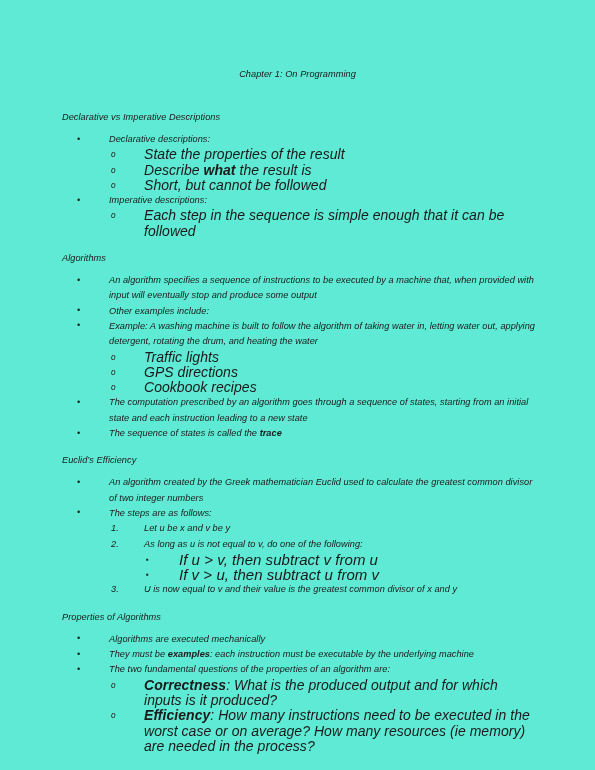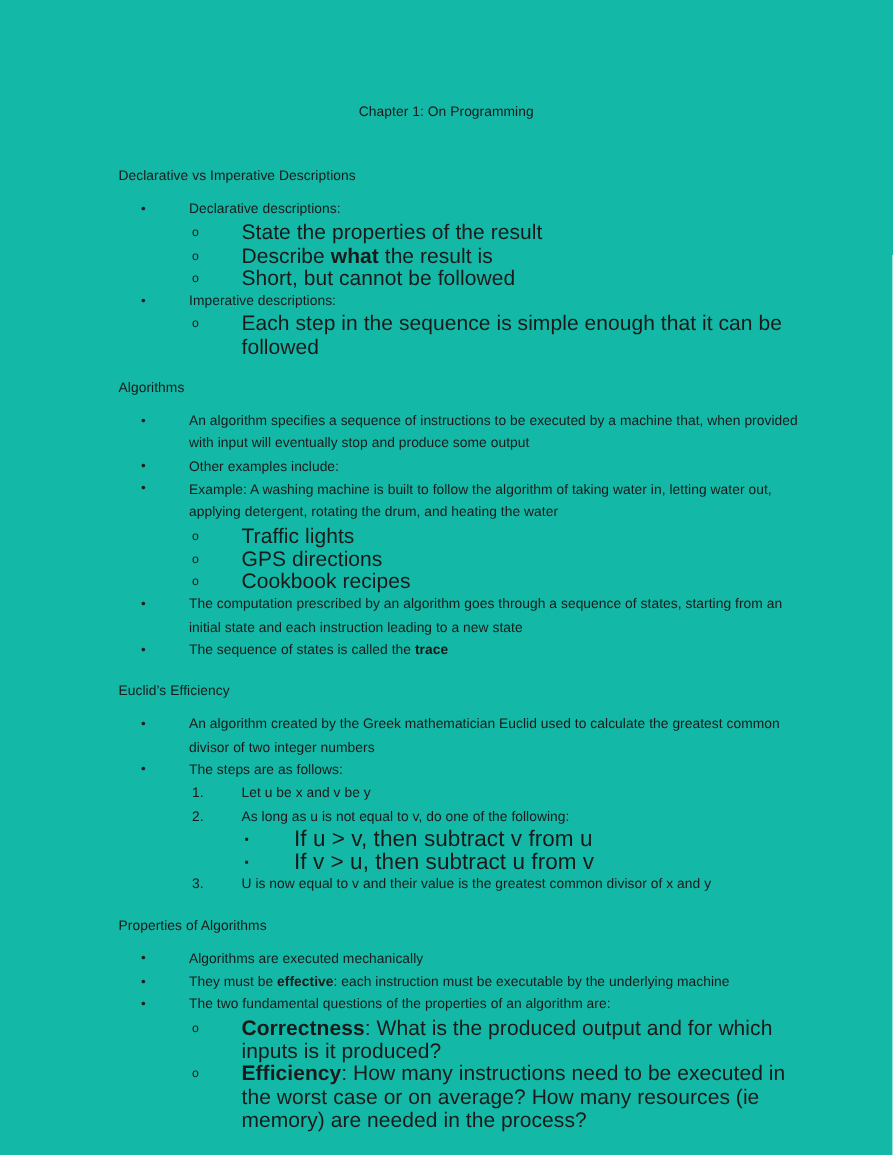--- a/index.html
+++ b/index.html
@@ -12,38 +12,39 @@
     height: 770px;
     font-family: "Liberation Sans", sans-serif;
     color: #1a1a1a;
     -webkit-font-smoothing: antialiased;
   }
 
   .page {
     position: relative;
     width: 595px;
     height: 770px;
-    background: #14b8a6;
+    background: #5eead4;
     box-sizing: border-box;
     padding: 0;
     overflow: hidden;
+    font-style: italic;
   }
 
   .doc-title {
     text-align: center;
     font-size: 9.2px;
     line-height: 13px;
     margin: 0;
     padding-top: 68px;
     font-weight: normal;
     letter-spacing: 0.05px;
   }
 
   .content {
-    padding-left: 79px;
+    padding-left: 62px;
     padding-right: 60px;
     padding-top: 0;
   }
 
   .section-head {
     font-size: 9.2px;
     line-height: 13px;
     margin: 0;
     font-weight: normal;
     letter-spacing: 0.05px;
@@ -173,20 +174,20 @@
           <li class="num"><span class="marker">2.</span><span>As long as u is not equal to v, do one of the following:</span></li>
           <li class="lvl3"><span>If u &gt; v, then subtract v from u</span></li>
           <li class="lvl3"><span>If v &gt; u, then subtract u from v</span></li>
           <li class="num"><span class="marker">3.</span><span>U is now equal to v and their value is the greatest common divisor of x and y</span></li>
         </ul>
         <div class="gap-sec"></div>
         <div class="section-head">Properties of Algorithms</div>
         <div style="height: 8px;"></div>
         <ul>
           <li class="lvl1"><span>Algorithms are executed mechanically</span></li>
-          <li class="lvl1"><span>They must be <b>effective</b>: each instruction must be executable by the underlying machine</span></li>
+          <li class="lvl1"><span>They must be <b>examples</b>: each instruction must be executable by the underlying machine</span></li>
           <li class="lvl1"><span>The two fundamental questions of the properties of an algorithm are:</span></li>
           <li class="lvl2"><span><b>Correctness</b>: What is the produced output and for which inputs is it produced?</span></li>
           <li class="lvl2"><span><b>Efficiency</b>: How many instructions need to be executed in the worst case or on average? How many resources (ie memory) are needed in the process?</span></li>
         </ul>
       </div>
   </div>
 </div>
 
 </body></html>

